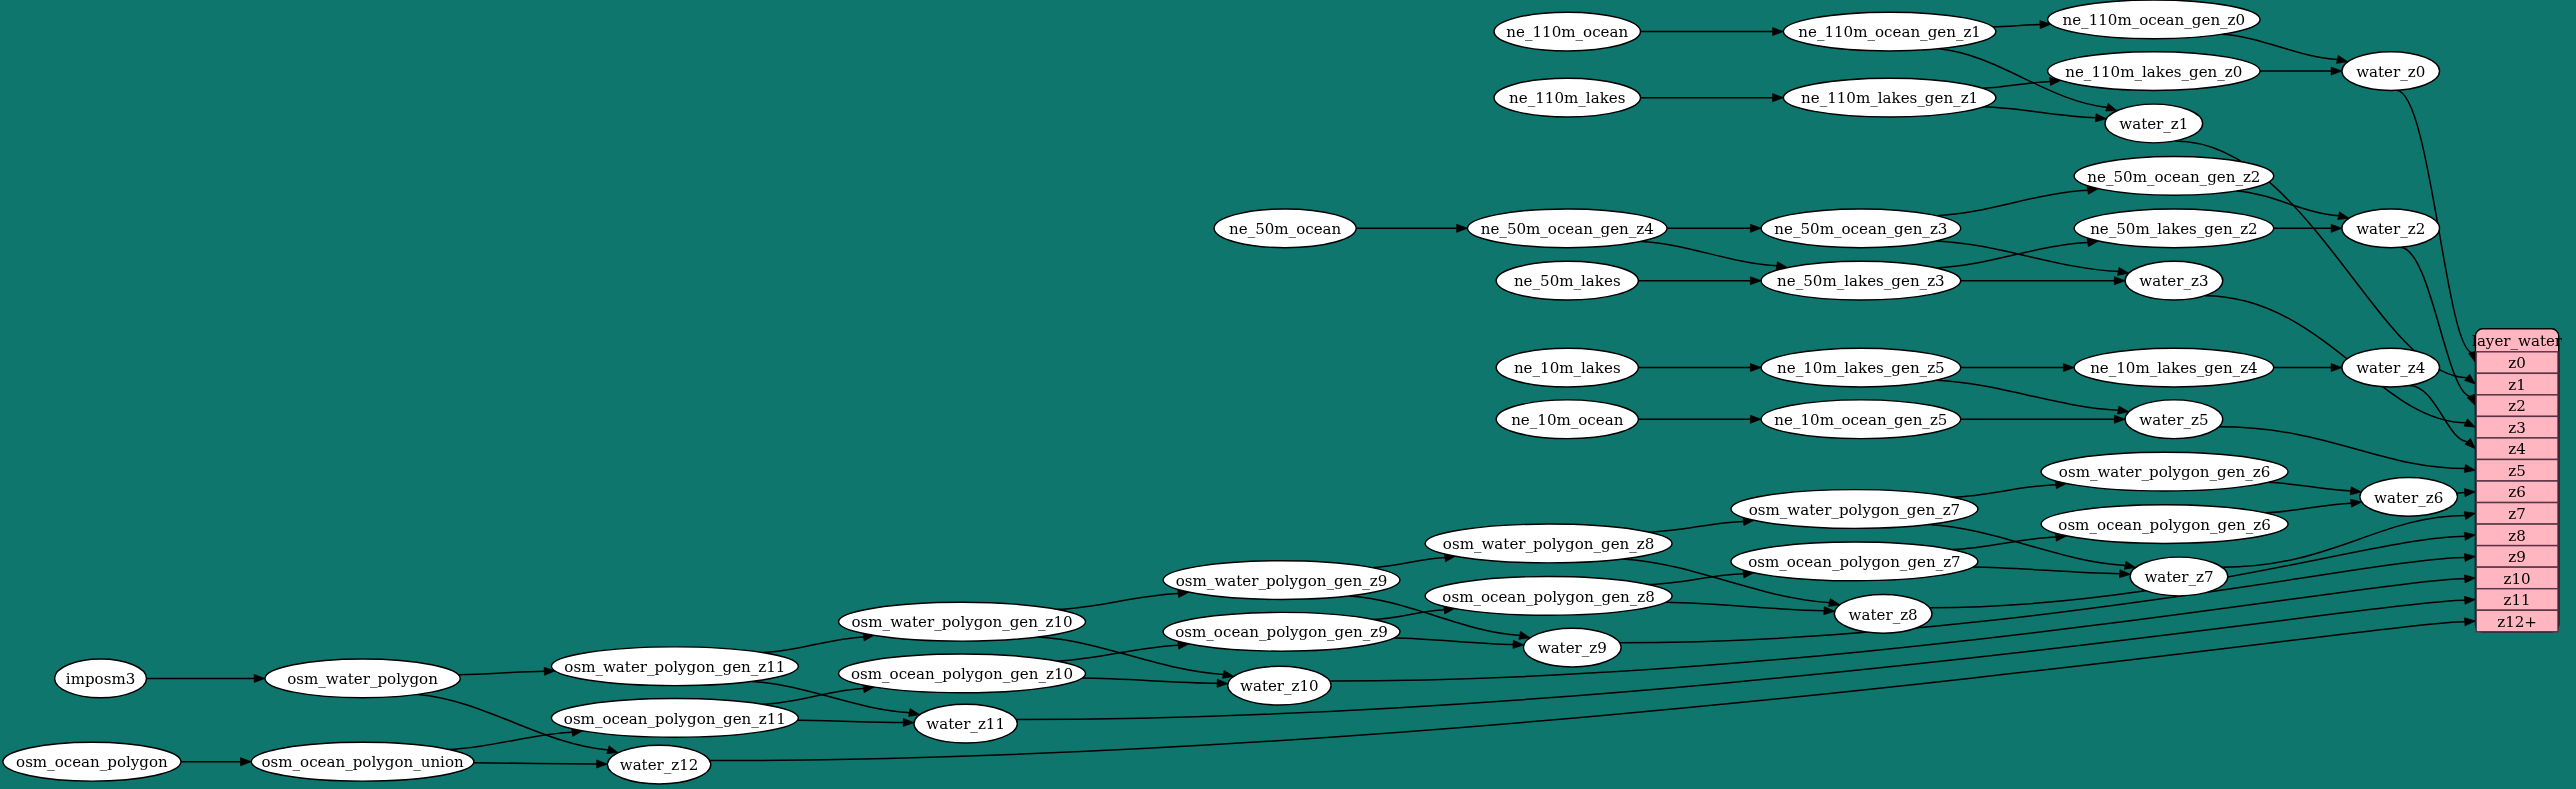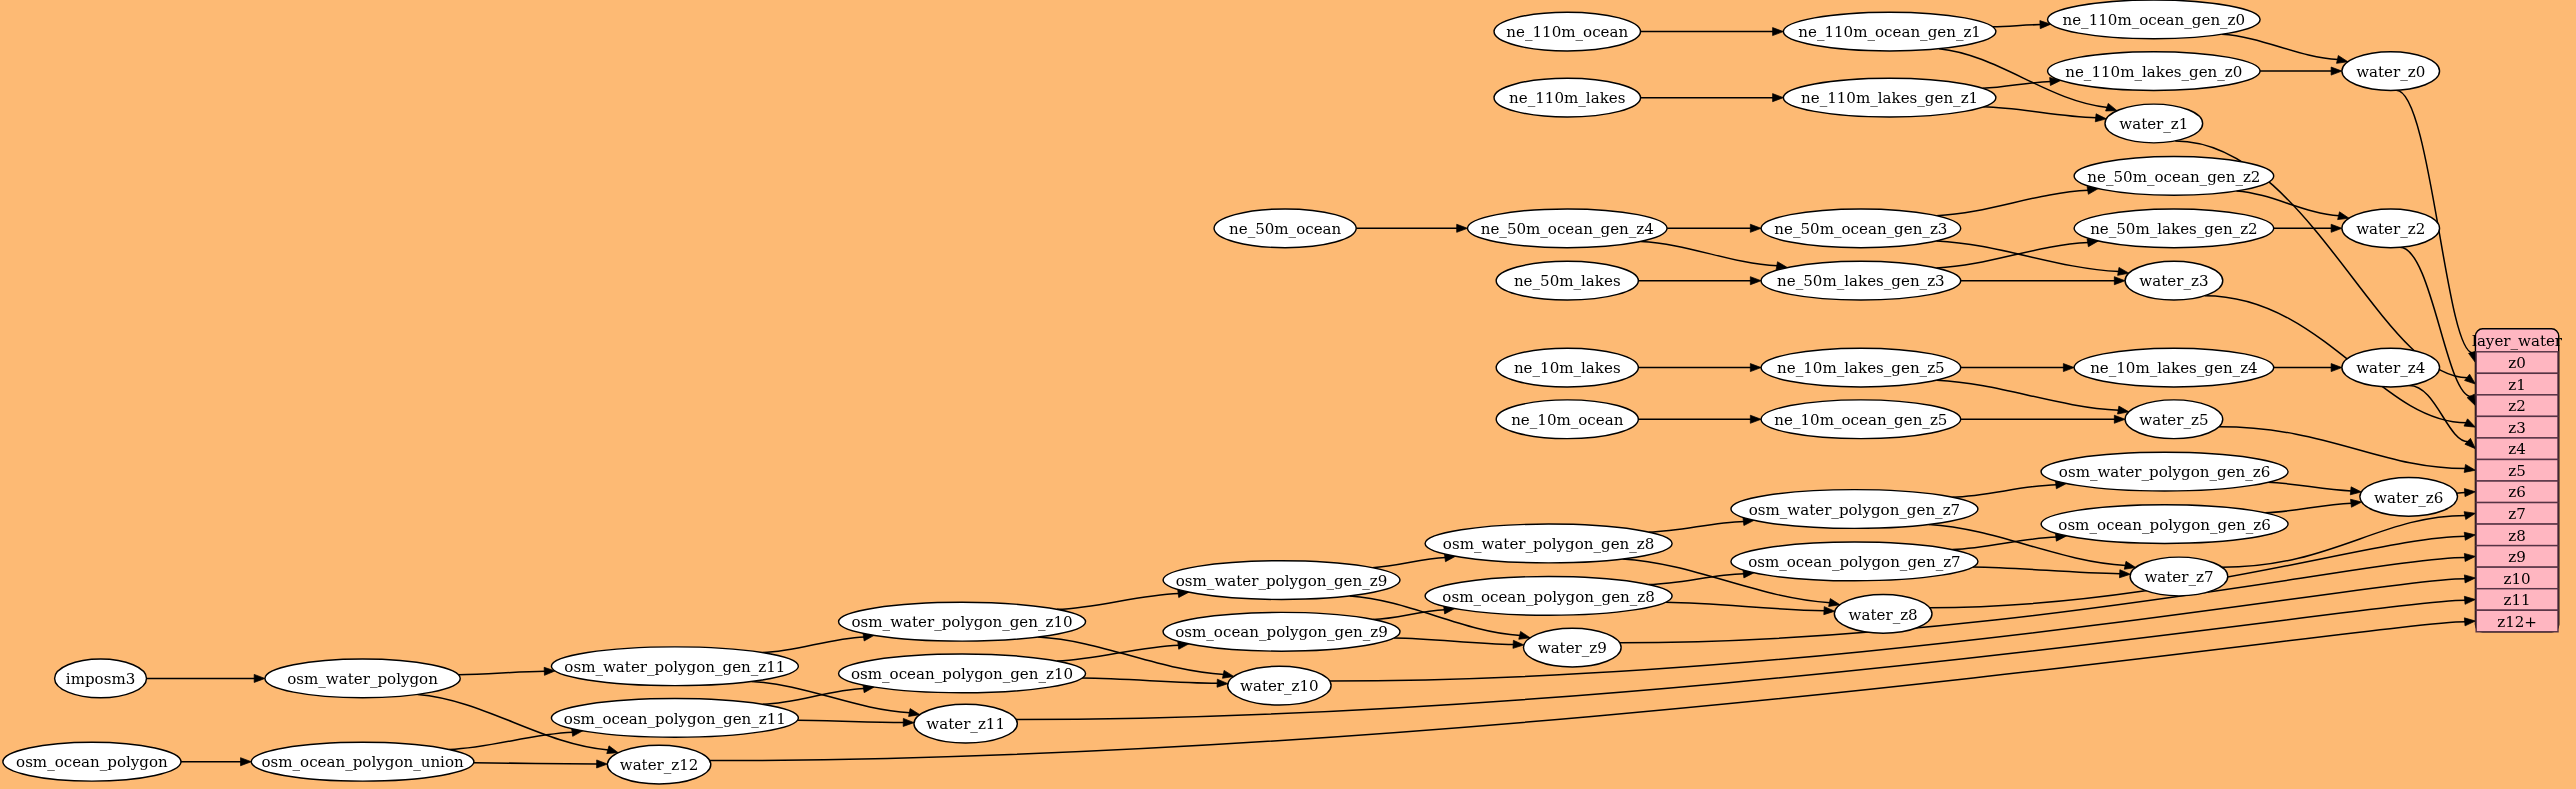--- a/index.html
+++ b/index.html
@@ -1,16 +1,16 @@
 <!DOCTYPE html>
 <html style="font-size:11.5px"><head>
 <meta charset="utf-8">
 <style>
   html,body{margin:0;padding:0;background:#ffffff;}
-  #stage{position:relative;width:2576px;height:789px;background:#fdba74;overflow:hidden;}
+  #stage{position:relative;width:2576px;height:789px;background:#0f766e;overflow:hidden;}
   svg{display:block;}
   .nodeEllipse{fill:#ffffff;stroke:#000000;stroke-width:2;}
   .nodeLabel{font-family:"DejaVu Serif","Liberation Serif",serif;font-size:21px;fill:#000000;text-anchor:middle;dominant-baseline:central;}
   .edgePath{fill:none;stroke:#000000;stroke-width:2.1;}
   .arrowHead{fill:#000000;stroke:#000000;stroke-width:1;}
   .tableCell{fill:#ffb6c1;stroke:#553344;stroke-width:2;}
   .tableOuter{fill:#ffb6c1;stroke:#000000;stroke-width:2;}
   .tableLabel{font-family:"DejaVu Serif","Liberation Serif",serif;font-size:21px;fill:#000000;text-anchor:middle;dominant-baseline:central;}
 </style>
 </head>

